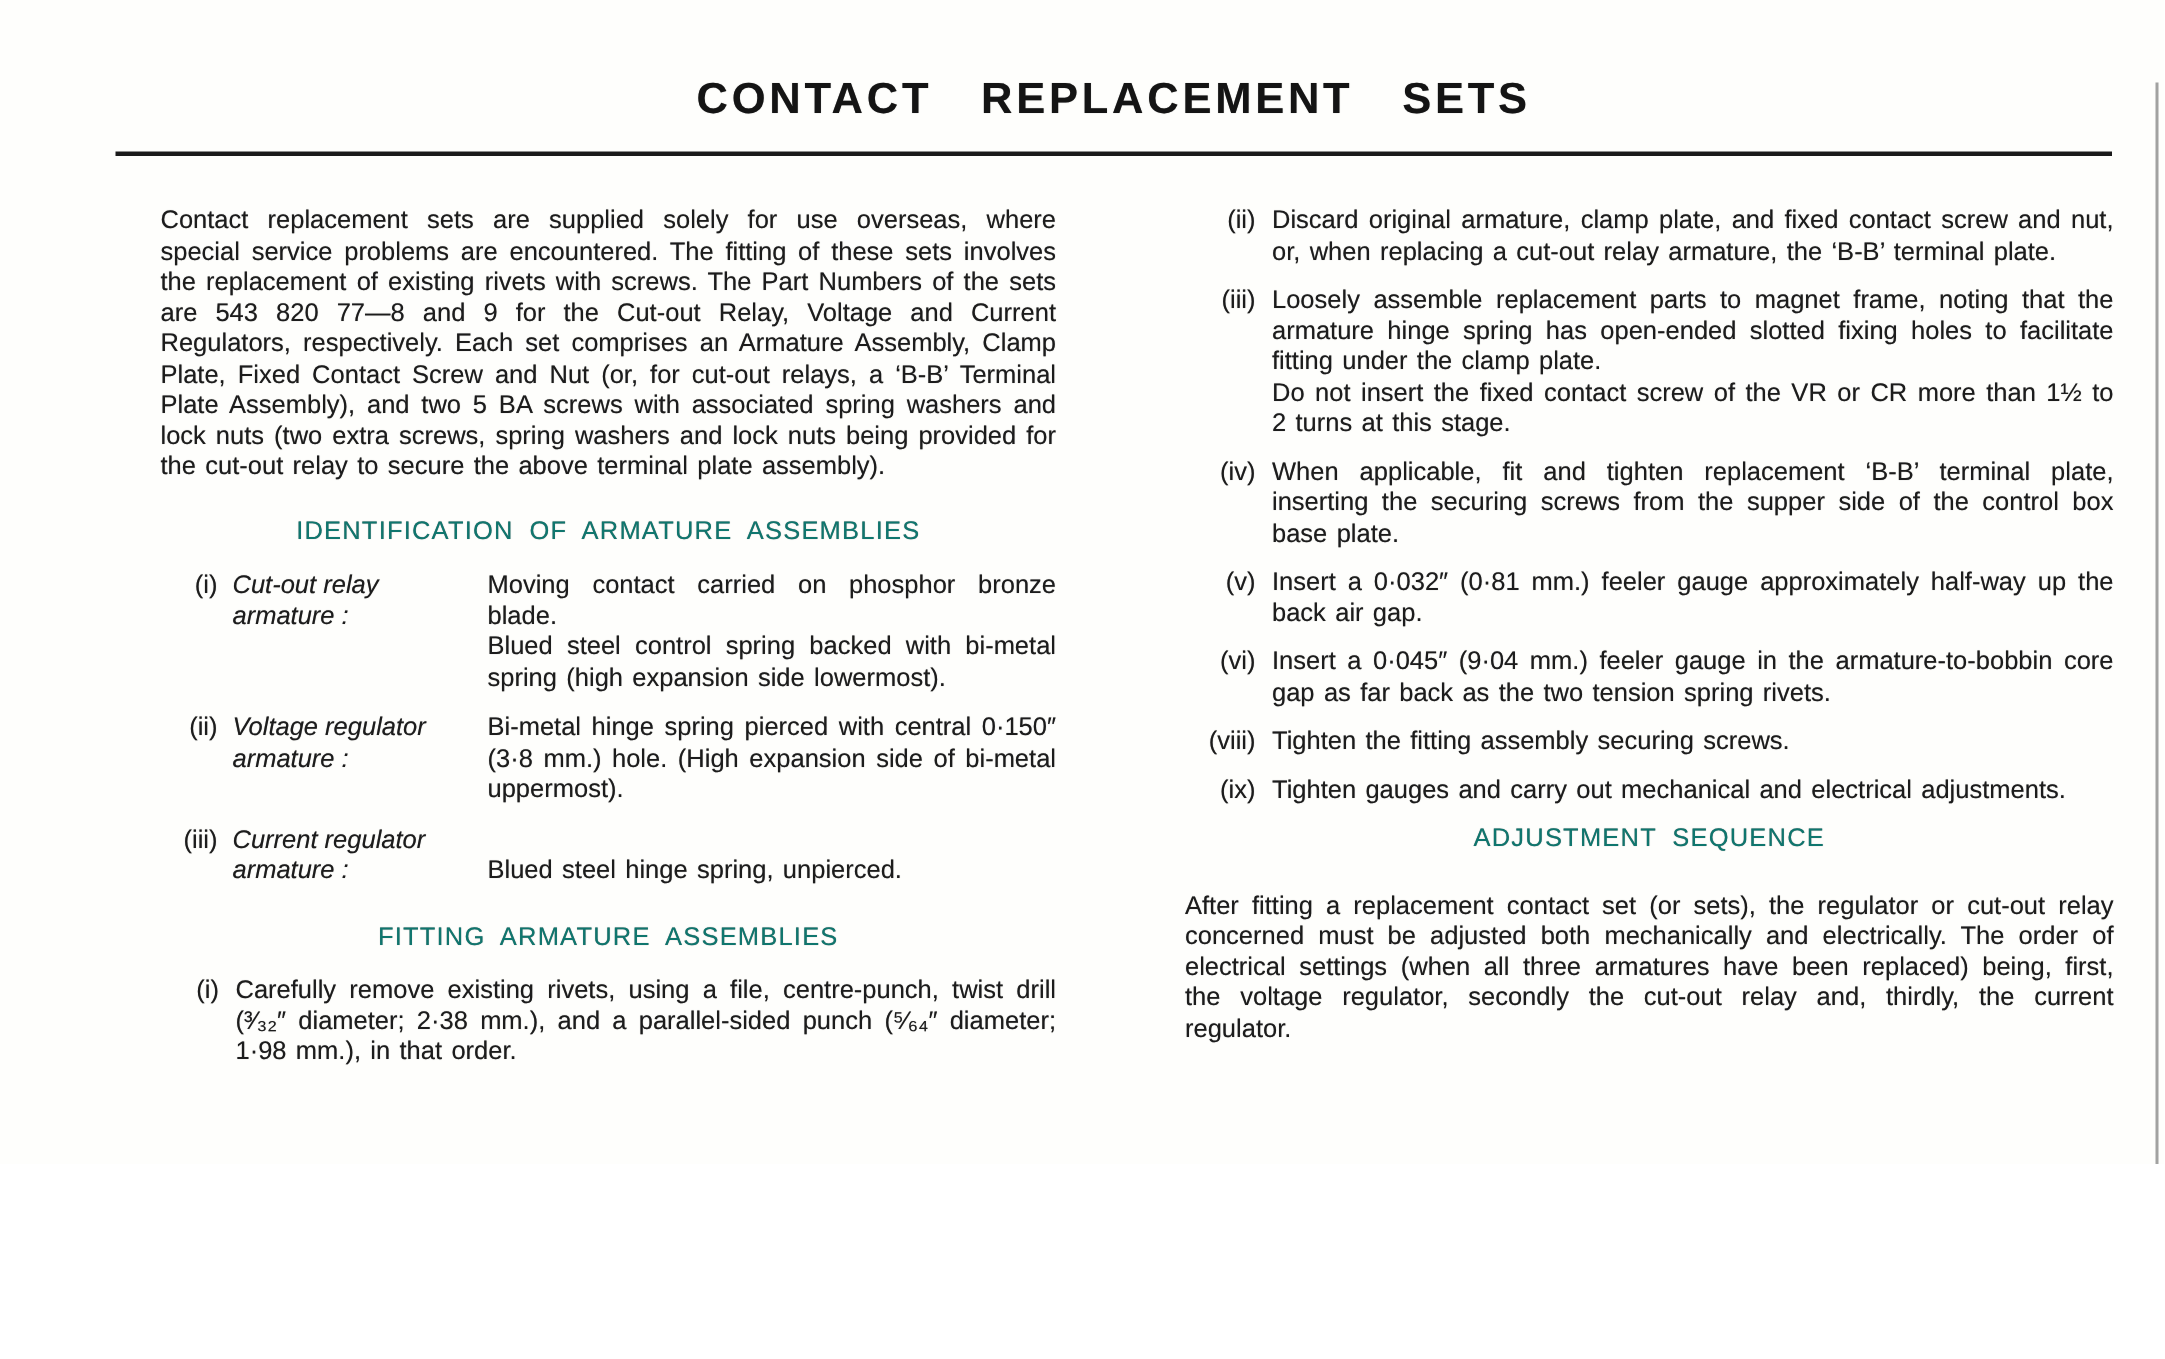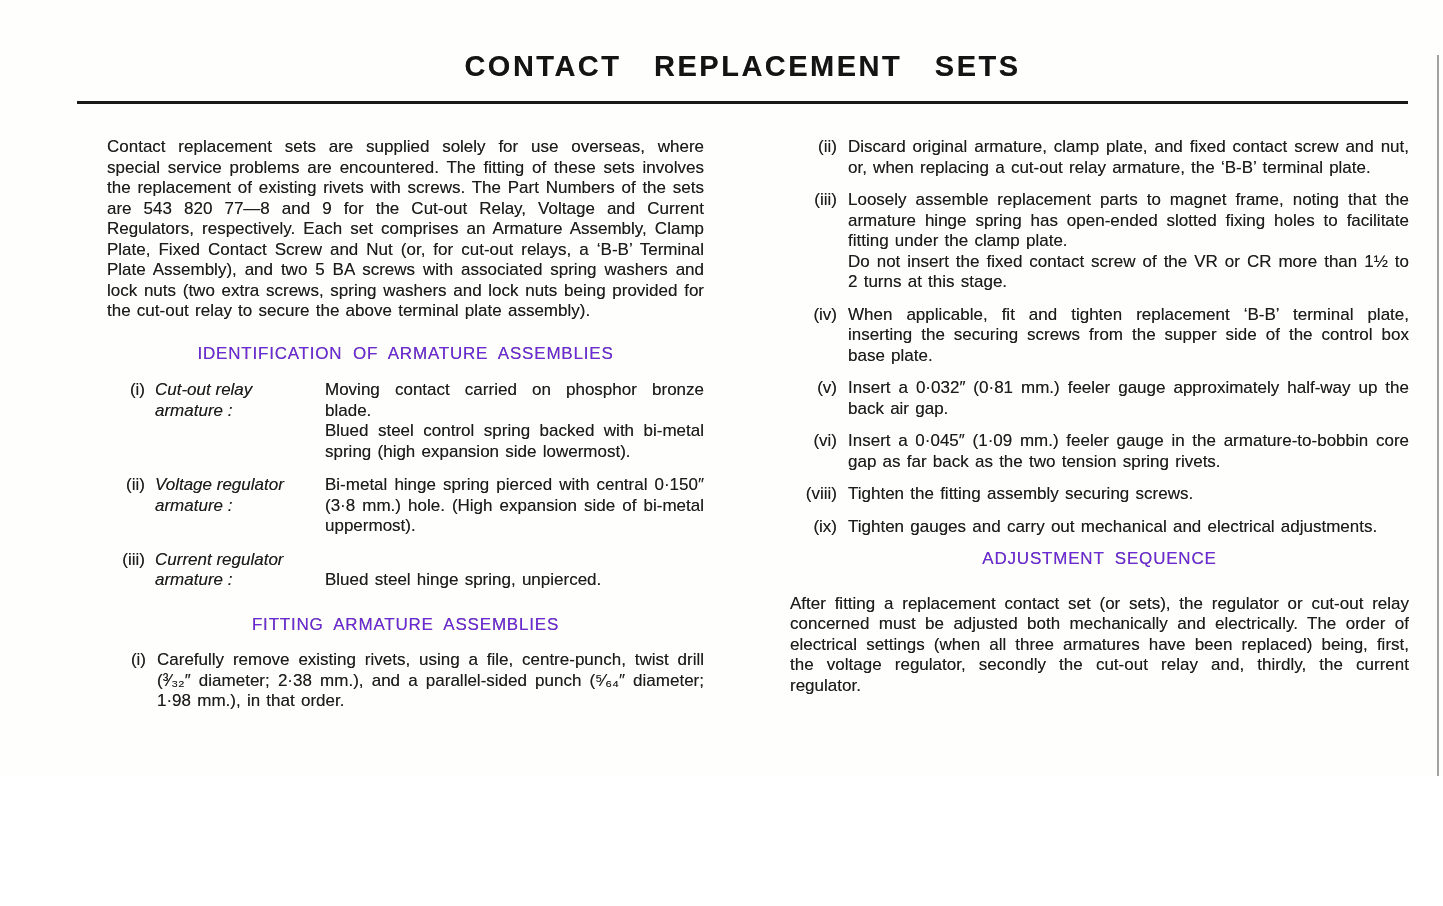--- a/index.html
+++ b/index.html
@@ -23,21 +23,21 @@
   .rule-top{left:77px;top:101px;width:1331px;height:3px;}
   .rule-bottom{left:73px;top:820px;width:1337px;height:2px;background:#222;}
   .col{position:absolute;top:137px;font-size:17px;line-height:20.5px;}
   .col-left{left:107px;width:597px;}
   .col-right{left:790px;width:619px;}
   .para{margin:0;text-align:justify;word-spacing:1.5px;}
   .sec-head{
     margin:0;text-align:center;
     font-size:17px;font-weight:normal;
     letter-spacing:.8px;word-spacing:5px;
-    color:#6d28d9;
+    color:#0f766e;
   }
   .head-ident{margin-top:22px;margin-bottom:16px;}
   .head-fit{margin-top:24px;margin-bottom:15px;}
   .head-adj{margin-top:12px;margin-bottom:24px;}
   .def-item{display:grid;grid-template-columns:48px 170px 1fr;margin-bottom:13px;}
   .def-num{text-align:right;padding-right:10px;}
   .def-label{font-style:italic;white-space:pre-line;}
   .def-desc p{margin:0;text-align:justify;word-spacing:1.5px;}
   .def-desc.drop-line{padding-top:20.5px;}
   .num-item{display:grid;margin-bottom:12px;}
@@ -130,21 +130,21 @@
       <p>When applicable, fit and tighten replacement ‘B-B’ terminal plate, inserting the securing screws from the supper side of the control box base plate.</p>
     </div>
 
     <div class="num-item">
       <div class="num-cell">(v)</div>
       <p>Insert a 0·032″ (0·81 mm.) feeler gauge approximately half-way up the back air gap.</p>
     </div>
 
     <div class="num-item">
       <div class="num-cell">(vi)</div>
-      <p>Insert a 0·045″ (1·09 mm.) feeler gauge in the armature-to-bobbin core gap as far back as the two tension spring rivets.</p>
+      <p>Insert a 0·045″ (9·04 mm.) feeler gauge in the armature-to-bobbin core gap as far back as the two tension spring rivets.</p>
     </div>
 
 
     <div class="num-item">
       <div class="num-cell">(viii)</div>
       <p>Tighten the fitting assembly securing screws.</p>
     </div>
 
     <div class="num-item">
       <div class="num-cell">(ix)</div>

